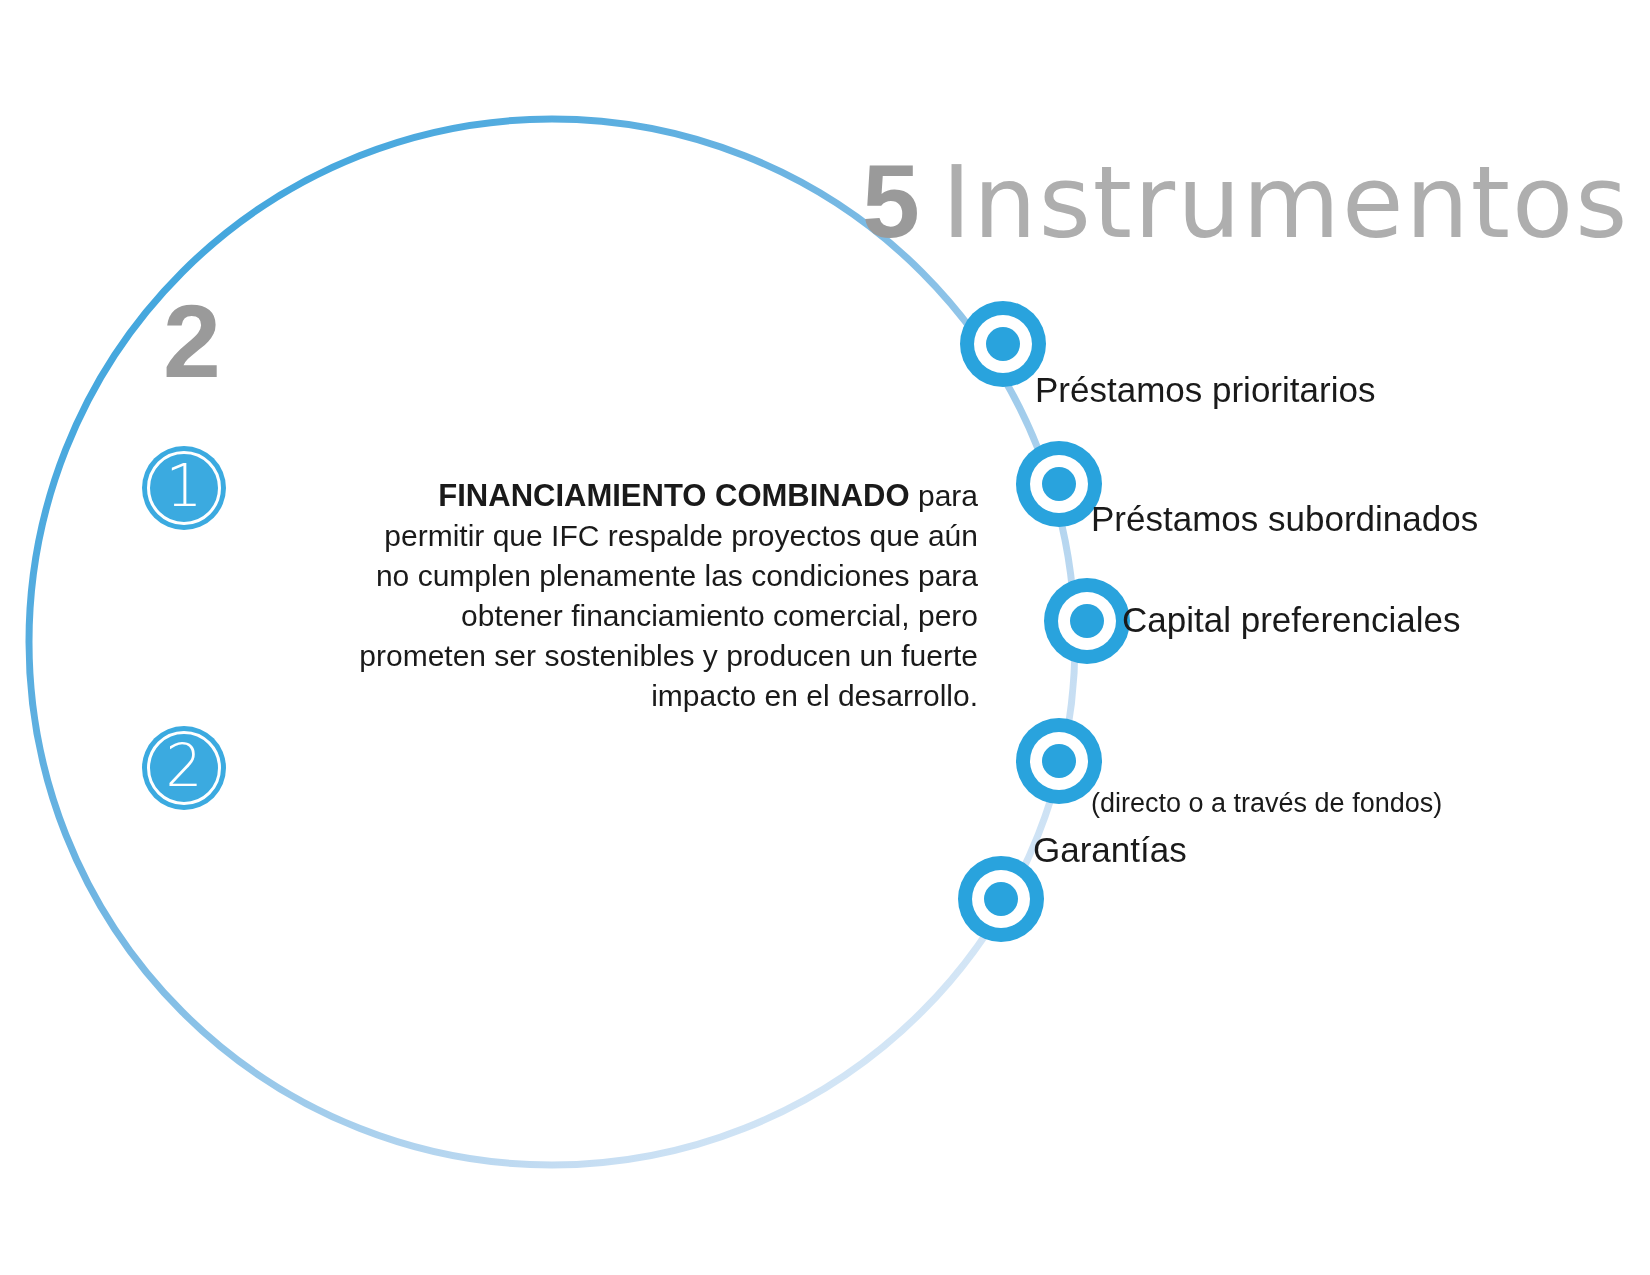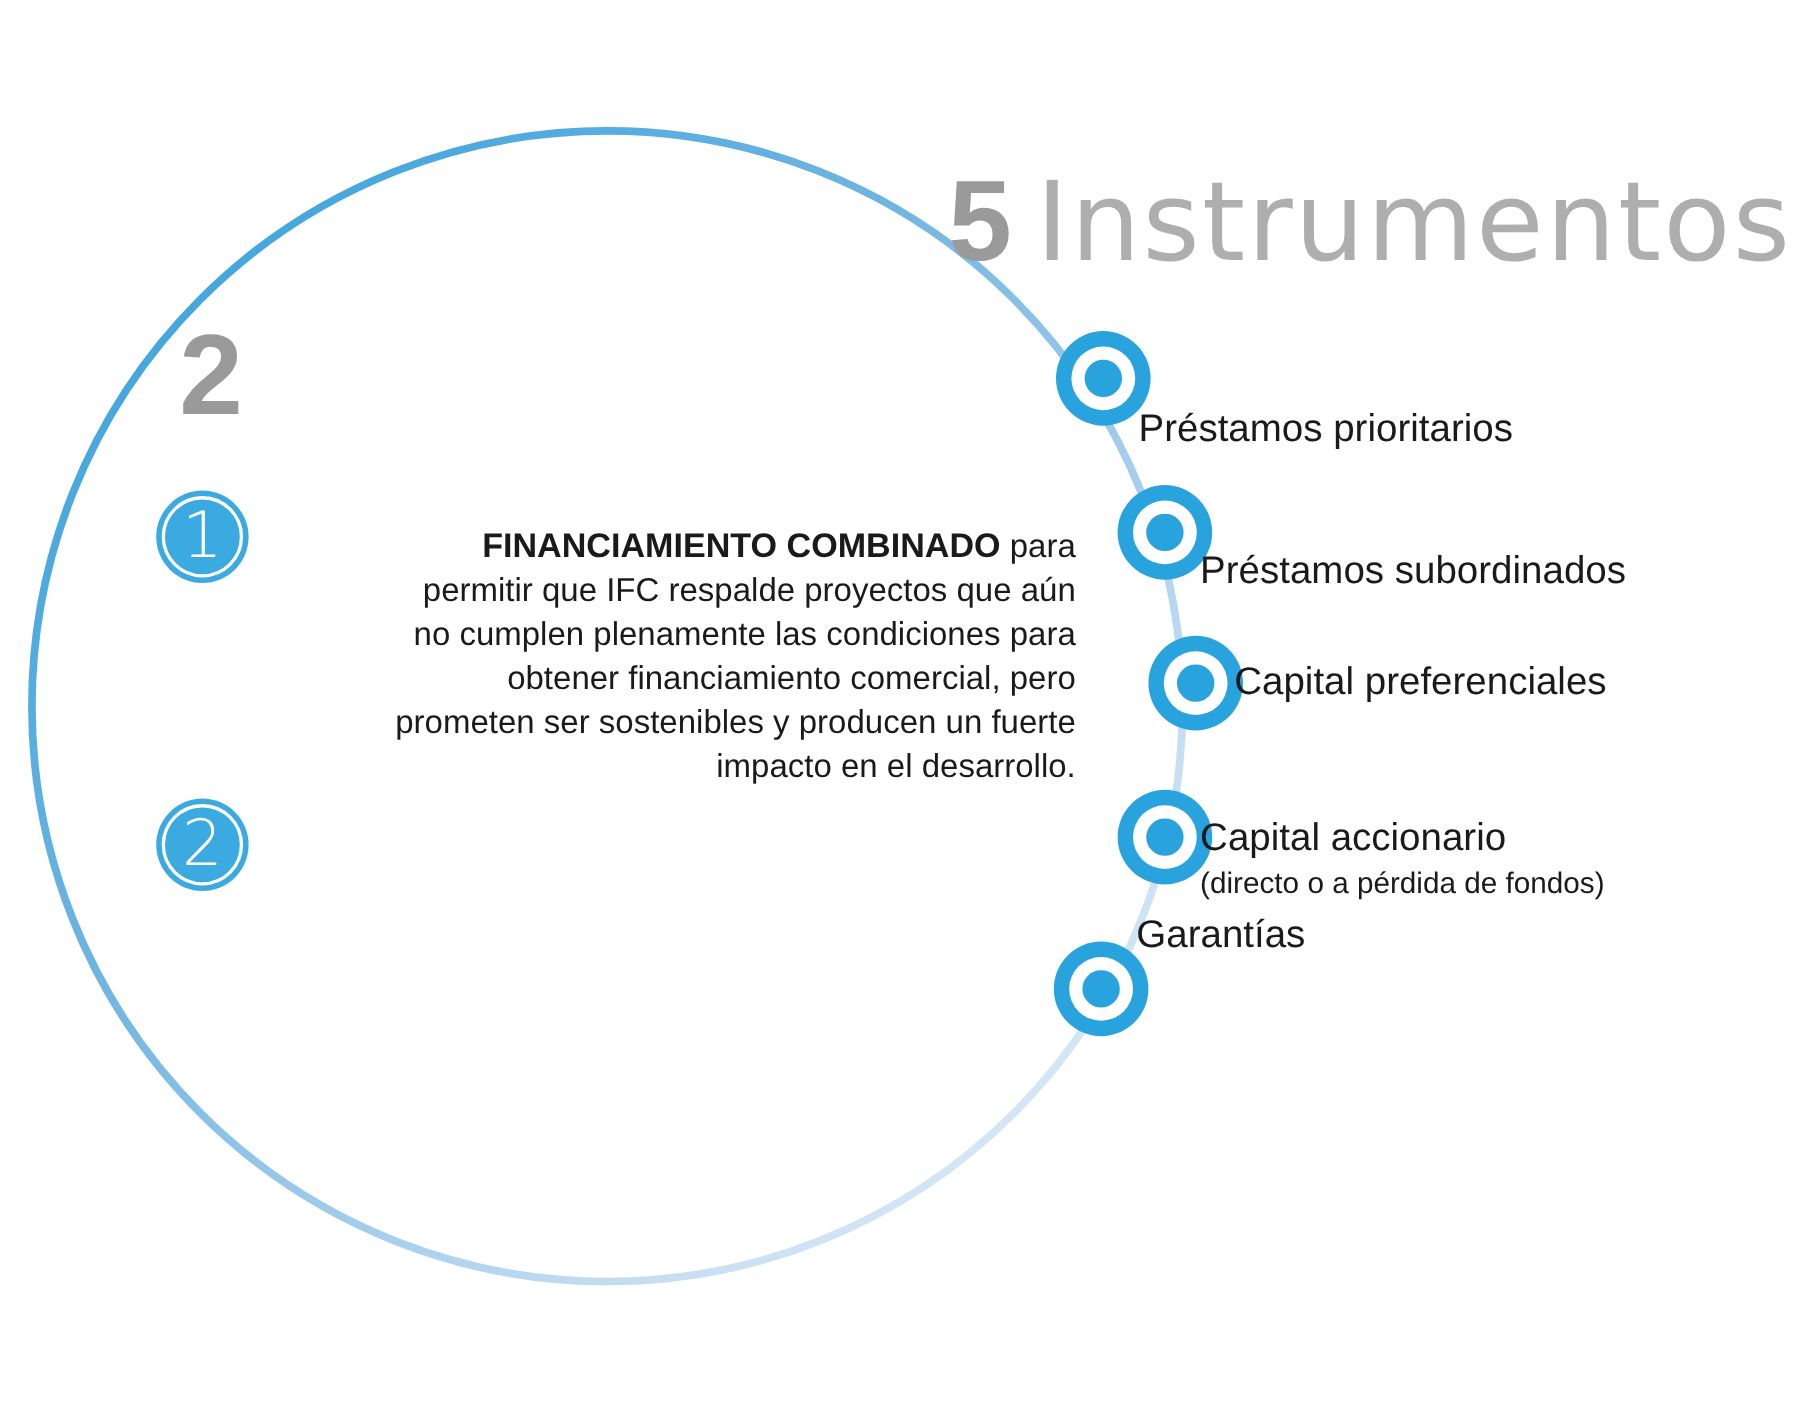--- a/index.html
+++ b/index.html
@@ -200,22 +200,21 @@
       <div class="donut-core"></div>
     </div>
   </div>
   <div class="ins-label label-3">Capital preferenciales</div>
 
   <div class="donut donut-4">
     <div class="donut-ring">
       <div class="donut-core"></div>
     </div>
   </div>
-  <div class="ins-label label-4">Capital accionario</div>
-  <div class="ins-sublabel sublabel-4">(directo o a pérdida de fondos)</div>
+  <div class="ins-sublabel sublabel-4">(directo o a través de fondos)</div>
 
   <div class="donut donut-5">
     <div class="donut-ring">
       <div class="donut-core"></div>
     </div>
   </div>
   <div class="ins-label label-5">Garantías</div>
 
 </div>
 

